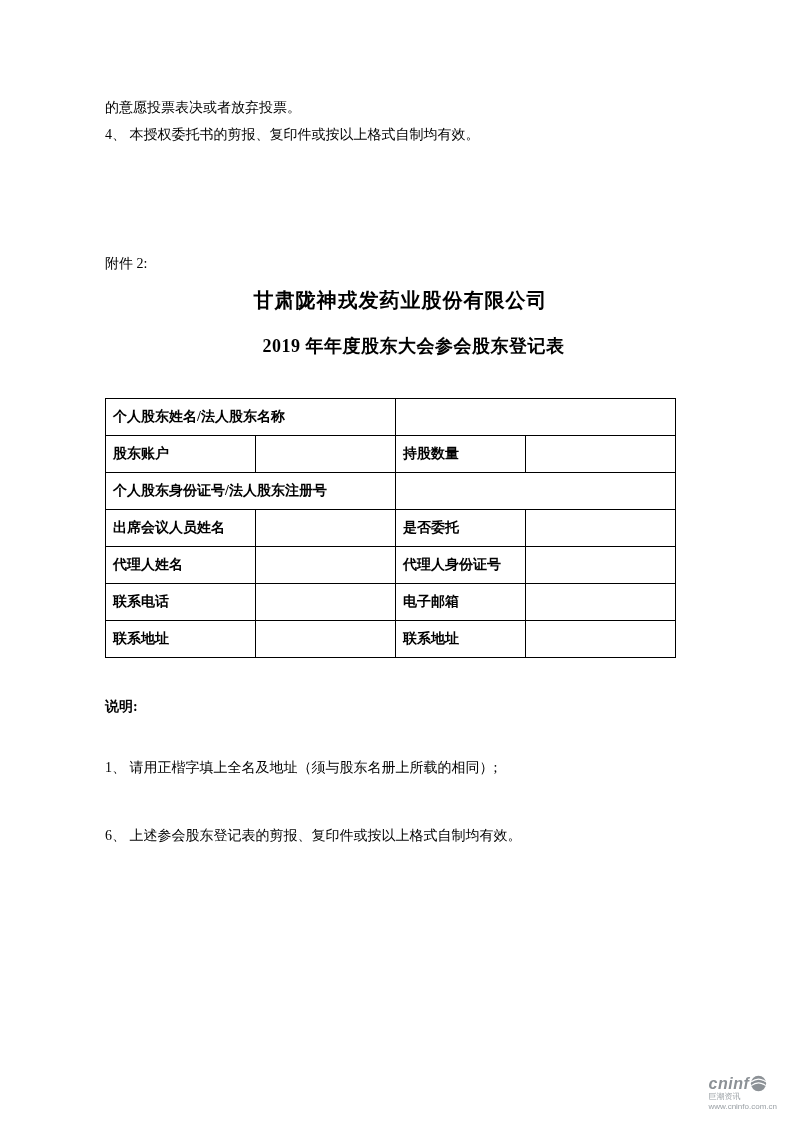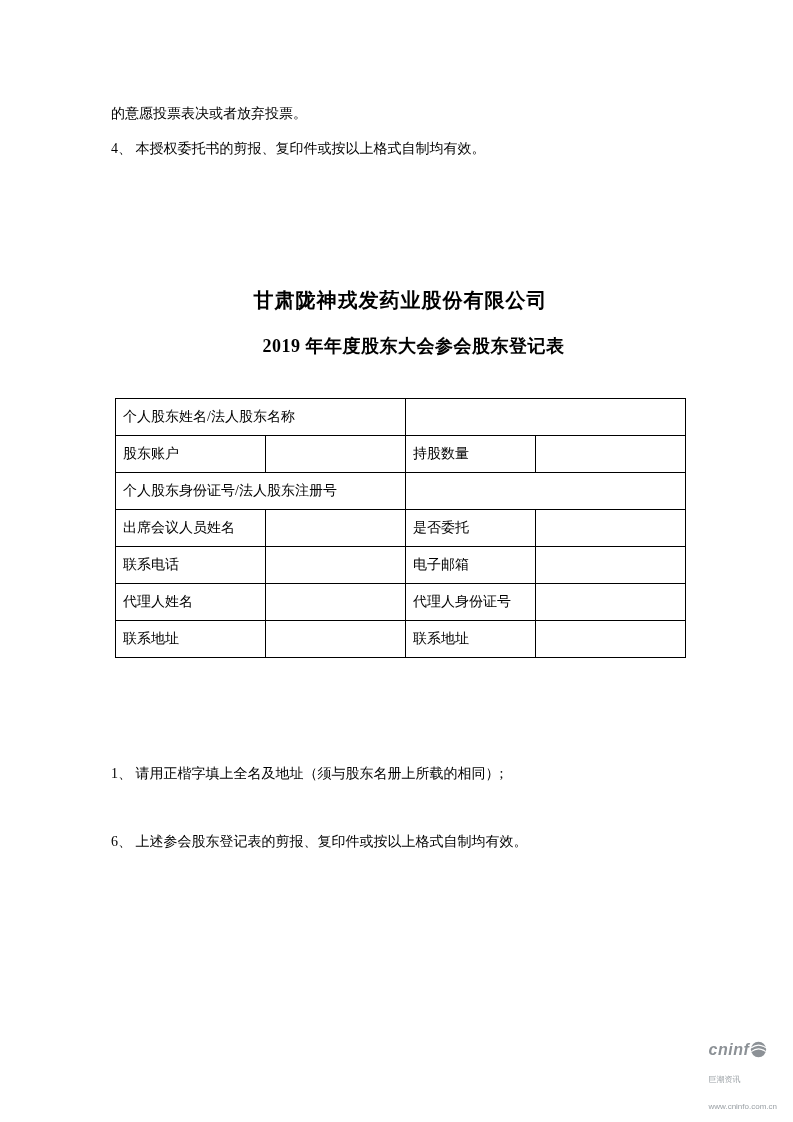--- a/index.html
+++ b/index.html
@@ -7,36 +7,37 @@
   body {
     width: 793px;
     height: 1122px;
     background: #ffffff;
     color: #000000;
     font-family: "Liberation Serif", "DejaVu Serif", serif;
     position: relative;
     overflow: hidden;
   }
   .page { position: absolute; inset: 0; }
-  .abs { position: absolute; left: 105px; width: 584px; margin: 6px; }
+  .abs { position: absolute; left: 105px; width: 584px; margin: 0; }
   .bodytext { font-size: 14px; line-height: 22px; }
   .title {
     position: absolute; top: 283px; left: 0; width: 100%;
     margin: 4px; text-align: center;
     font-size: 20px; font-weight: bold; letter-spacing: 1px;
   }
   .subtitle {
     position: absolute; top: 334px; left: 17px; width: 100%;
     margin: 0; text-align: center;
     font-size: 18px; font-weight: bold; letter-spacing: 0.5px;
   }
   table.reg {
-    position: absolute; top: 398px; left: 115px;
+    position: absolute; top: 398px; left: 105px;
     border-collapse: collapse; table-layout: fixed;
     width: 570px;
+    font-weight: bold;
   }
   table.reg td {
     border: 1px solid #000;
     height: 37px;
     padding: 2px 7px;
     font-size: 14px;
     vertical-align: middle;
     text-align: left;
     overflow: hidden;
     white-space: nowrap;
@@ -51,32 +52,33 @@
   }
   .logo-top { display: flex; align-items: center; gap: 1px; }
   .logo-text {
     font-family: "Liberation Sans", sans-serif;
     font-size: 16px; font-weight: bold; font-style: italic;
     color: #8c9196; letter-spacing: 0.5px; text-align: center;
   }
   .logo-swirl { display: inline-flex; }
   .logo-sub, .logo-url {
     font-family: "Liberation Sans", sans-serif;
-    font-size: 8px; color: #9aa0a5; margin-top: 18px;
+    font-size: 8px; color: #9aa0a5; margin-top: 1px;
   }
 </style>
 </head>
 <body>
 
 <div class="page">
 
   <p class="abs bodytext" style="top:97px">的意愿投票表决或者放弃投票。</p>
 
-  <p class="abs bodytext" style="top:132px">4、 本授权委托书的剪报、复印件或按以上格式自制均有效。</p>
+  <p class="abs bodytext" style="top:124px">4、 本授权委托书的剪报、复印件或按以上格式自制均有效。</p>
 
+  <p class="abs bodytext" style="top:253px">附件 2:</p>
 
   <h1 class="title">甘肃陇神戎发药业股份有限公司</h1>
 
   <h2 class="subtitle">2019 年年度股东大会参会股东登记表</h2>
 
   <table class="reg">
     <colgroup>
       <col style="width:150px">
         <col style="width:140px">
         <col style="width:130px">
@@ -97,40 +99,41 @@
         <td colspan="2">个人股东身份证号/法人股东注册号</td>
         <td colspan="2"></td>
       </tr>
       <tr>
         <td>出席会议人员姓名</td>
         <td></td>
         <td>是否委托</td>
         <td></td>
       </tr>
       <tr>
+        <td>代理人姓名</td>
+        <td></td>
+        <td>代理人身份证号</td>
+        <td></td>
+      </tr>
+      <tr>
         <td>联系电话</td>
         <td></td>
         <td>电子邮箱</td>
-        <td></td>
-      </tr>
-      <tr>
-        <td>代理人姓名</td>
-        <td></td>
-        <td>代理人身份证号</td>
         <td></td>
       </tr>
       <tr>
         <td>联系地址</td>
         <td></td>
         <td>联系地址</td>
         <td></td>
       </tr>
     </tbody>
   </table>
 
+  <p class="abs notes-heading" style="top:697px">说明:</p>
 
   <p class="abs note" style="top:753px">1、 请用正楷字填上全名及地址（须与股东名册上所载的相同）;</p>
 
 
   <p class="abs note" style="top:821px">6、 上述参会股东登记表的剪报、复印件或按以上格式自制均有效。</p>
 
   <div class="logo">
     <div class="logo-top">
       <span class="logo-text">cninf</span>
       <span class="logo-swirl">

